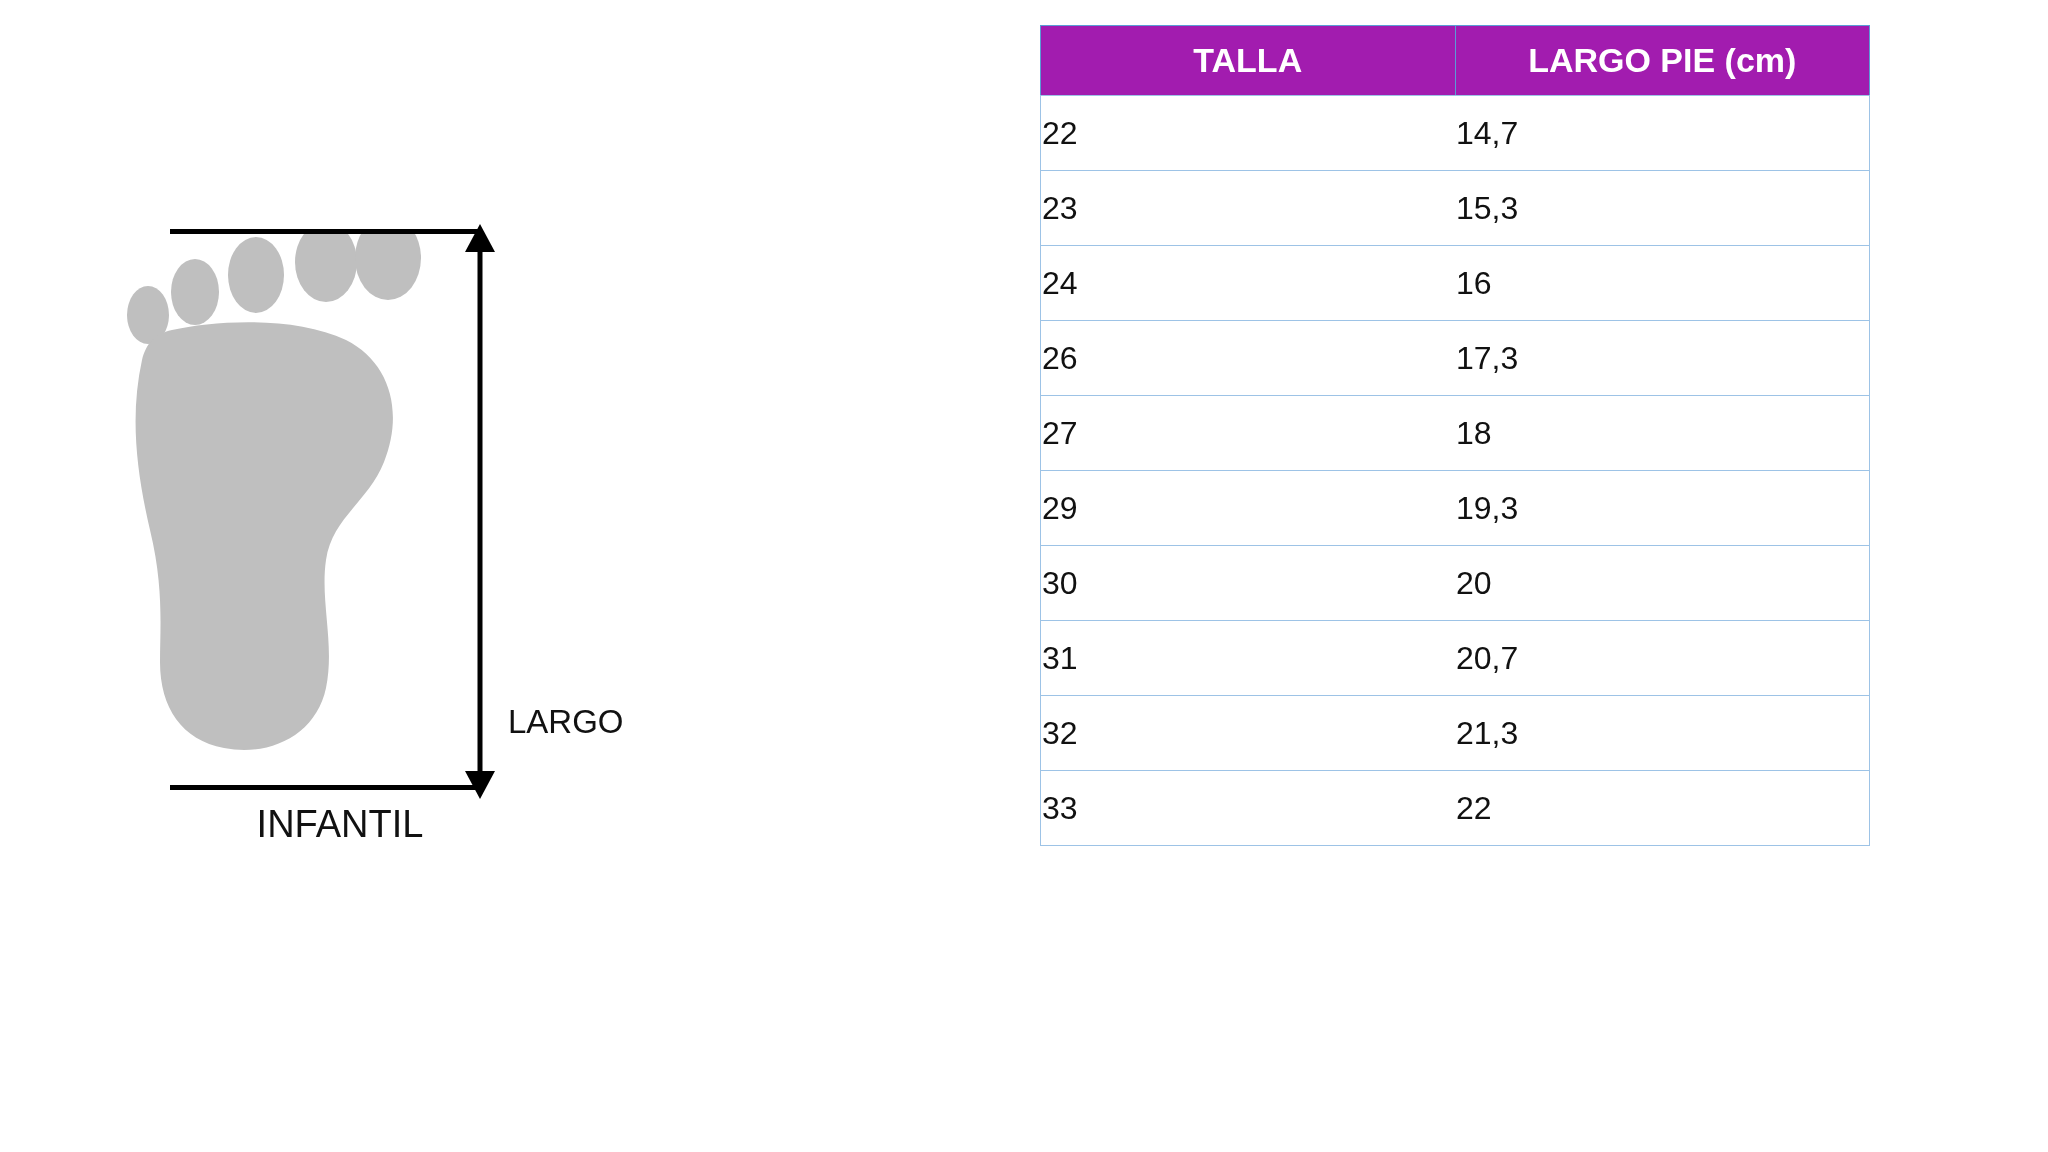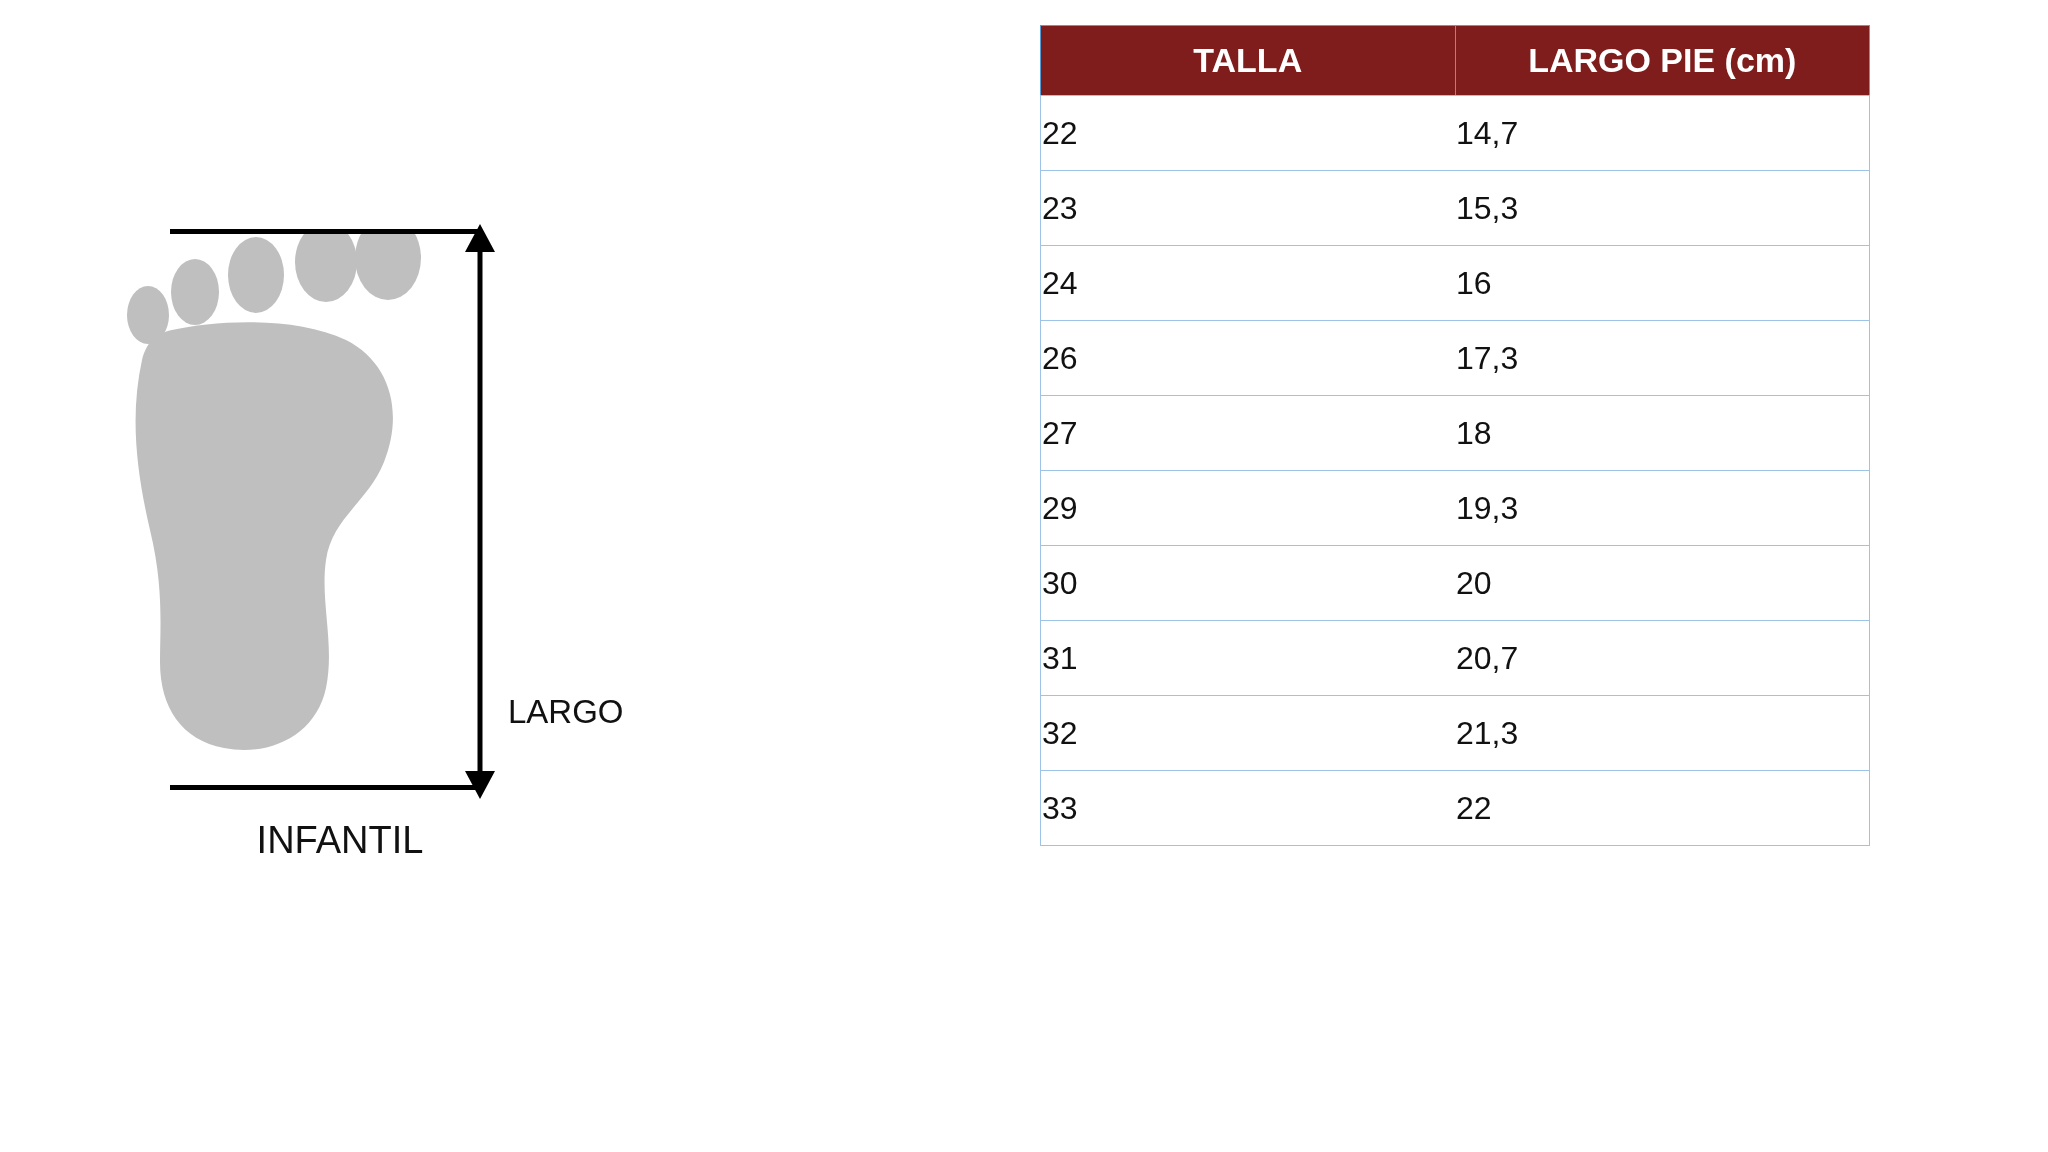--- a/index.html
+++ b/index.html
@@ -27,53 +27,52 @@
 
   #foot-svg {
     position: absolute;
     left: 0;
     top: 0;
   }
 
   .measure-label {
     position: absolute;
     left: 388px;
-    top: 460px;
+    top: 470px;
     font-size: 33px;
     line-height: 44px;
     color: #111111;
     white-space: nowrap;
   }
   .measure-label div { display: block; }
 
   .caption {
     position: absolute;
     left: 0px;
     top: 573px;
     width: 440px;
     text-align: center;
     font-size: 38px;
     color: #111111;
-    margin-top: 16px;
   }
 
   
   #size-table-wrap {
     position: absolute;
     left: 1040px;
     top: 25px;
     width: 830px;
   }
   table#size-table {
     border-collapse: collapse;
     width: 830px;
     table-layout: fixed;
   }
   table#size-table th {
-    background: #7f1d1d;
+    background: #a21caf;
     color: #ffffff;
     font-size: 34px;
     font-weight: bold;
     height: 67px;
     text-align: center;
     border: 1px solid #5b9bd5;
     border-bottom: 1px solid #9dc3e6;
   }
   table#size-table th.col-sep {
     border-left: 1px solid #cfe0f3;

